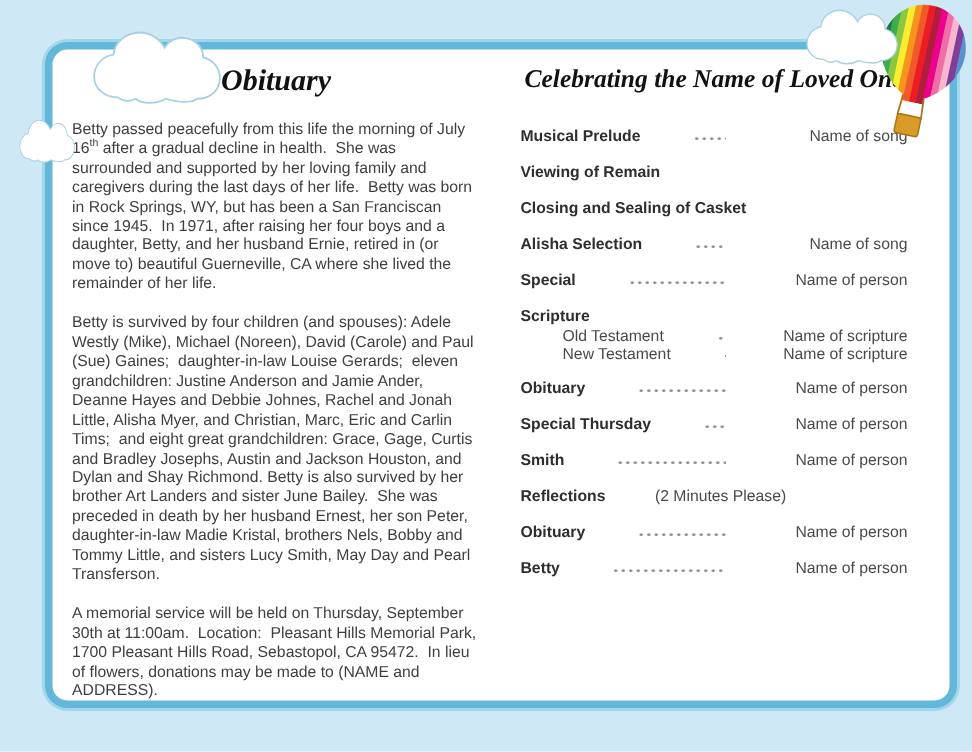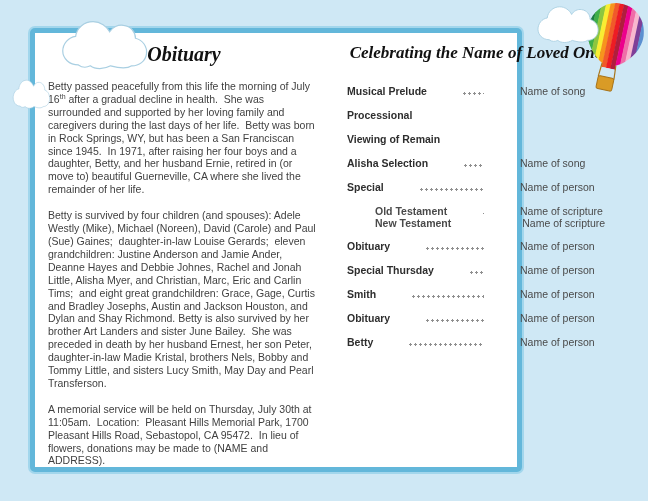--- a/index.html
+++ b/index.html
@@ -6,25 +6,25 @@
   body {
     width:648px; height:501px;
     background:#cfe8f5;
     font-family:"Liberation Sans", sans-serif;
     position:relative; overflow:hidden;
   }
   .canvas { position:absolute; left:0; top:0; width:648px; height:501px; }
 
   .card {
     position:absolute; left:30px; top:28px;
-    width:492px; height:444px;
+    width:608px; height:444px;
     box-sizing:border-box;
     background:#ffffff;
     border:5px solid #63b7da;
-    border-radius:5px;
+    border-radius:15px;
     box-shadow:0 0 0 2px #a2d6ec;
   }
 
   
   .col-left { position:absolute; left:13px; top:10px; width:272px; }
   .col-left h1 {
     margin:0 0 14px 0; text-align:center;
     font-family:"Liberation Serif", serif;
     font-style:italic; font-weight:bold;
     font-size:20px; color:#111;
@@ -48,76 +48,80 @@
   .prow {
     display:flex; align-items:baseline;
     height:11px; line-height:11px;
     margin-bottom:13px;
     font-size:10.5px; color:#4a4a4a;gap:29px;
   }
   .prow.tight { margin-bottom:2px; }
   .prow.sub { margin-bottom:1px; margin-left:28px; }
   .prow.sub.last-sub { margin-bottom:12px; }
   .plabel { font-weight:bold; color:#2e2e2e; white-space:nowrap; }
-  .prow.sub .plabel { font-weight:bold; color:#4a4a4a; }
+  .prow.sub .plabel { font-weight:normal; color:#4a4a4a; }
   .pnote { margin-left:4px; white-space:nowrap; }
   .pleader {
     flex:1 1 auto; height:3px;
     margin:0 7px 0 6px;
     background-image:radial-gradient(circle, #8f8f8f 1px, rgba(0,0,0,0) 1.15px);
     background-size:5px 3px;
     background-repeat:repeat-x;
     background-position:0 50%;
   }
-  .pvalue { flex:0 0 85px; width:85px; white-space:nowrap; }
+  .pvalue { flex:0 0 85px; width:85px; white-space:nowrap;text-align:right; }
 
   .decor-svg { position:absolute; left:0; top:0; pointer-events:none; }
 </style>
 </head>
 <body>
 
 <div class="canvas">
 
   <div class="card">
 
     <div class="col-left">
       <h1>Obituary</h1>
       <p><span>Betty passed peacefully from this life the morning of July 16</span><sup>th</sup><span> after a gradual decline in health.  She was surrounded and supported by her loving family and caregivers during the last days of her life.  Betty was born in Rock Springs, WY, but has been a San Franciscan since 1945.  In 1971, after raising her four boys and a daughter, Betty, and her husband Ernie, retired in (or move to) beautiful Guerneville, CA where she lived the remainder of her life.</span></p>
       <p>Betty is survived by four children (and spouses): Adele Westly (Mike), Michael (Noreen), David (Carole) and Paul (Sue) Gaines;  daughter-in-law Louise Gerards;  eleven grandchildren: Justine Anderson and Jamie Ander, Deanne Hayes and Debbie Johnes, Rachel and Jonah Little, Alisha Myer, and Christian, Marc, Eric and Carlin Tims;  and eight great grandchildren: Grace, Gage, Curtis and Bradley Josephs, Austin and Jackson Houston, and Dylan and Shay Richmond. Betty is also survived by her brother Art Landers and sister June Bailey.  She was preceded in death by her husband Ernest, her son Peter, daughter-in-law Madie Kristal, brothers Nels, Bobby and Tommy Little, and sisters Lucy Smith, May Day and Pearl Transferson.</p>
-      <p>A memorial service will be held on Thursday, July 30th at 11:05am.  Location:  Pleasant Hills Memorial Park, 1700 Pleasant Hills Road, Sebastopol, CA 95472.  In lieu of flowers, donations may be made to (NAME and ADDRESS).</p>
+      <p>A memorial service will be held on Thursday, September 30th at 11:00am.  Location:  Pleasant Hills Memorial Park, 1700 Pleasant Hills Road, Sebastopol, CA 95472.  In lieu of flowers, donations may be made to (NAME and ADDRESS).</p>
     </div>
 
     <div class="col-right">
       <h2>Celebrating the Name of Loved One</h2>
       <div class="program-list">
           <div class="prow">
     <span class="plabel">Musical Prelude</span>
 
     <span class="pleader"></span>
     <span class="pvalue">Name of song</span>
   </div>
           <div class="prow">
-    <span class="plabel">Processional</span>
-
-  </div>
-          <div class="prow">
     <span class="plabel">Viewing of Remain</span>
 
   </div>
           <div class="prow">
+    <span class="plabel">Closing and Sealing of Casket</span>
+
+  </div>
+          <div class="prow">
     <span class="plabel">Alisha Selection</span>
 
     <span class="pleader"></span>
     <span class="pvalue">Name of song</span>
   </div>
           <div class="prow">
     <span class="plabel">Special</span>
 
     <span class="pleader"></span>
     <span class="pvalue">Name of person</span>
+  </div>
+          <div class="prow tight">
+    <span class="plabel">Scripture</span>
+
   </div>
           <div class="prow sub">
     <span class="plabel">Old Testament</span>
 
     <span class="pleader"></span>
     <span class="pvalue">Name of scripture</span>
   </div>
           <div class="prow sub last-sub">
     <span class="plabel">New Testament</span>
 
@@ -134,20 +138,25 @@
     <span class="plabel">Special Thursday</span>
 
     <span class="pleader"></span>
     <span class="pvalue">Name of person</span>
   </div>
           <div class="prow">
     <span class="plabel">Smith</span>
 
     <span class="pleader"></span>
     <span class="pvalue">Name of person</span>
+  </div>
+          <div class="prow">
+    <span class="plabel">Reflections</span>
+    <span class="pnote">(2 Minutes Please)</span>
+
   </div>
           <div class="prow">
     <span class="plabel">Obituary</span>
 
     <span class="pleader"></span>
     <span class="pvalue">Name of person</span>
   </div>
           <div class="prow">
     <span class="plabel">Betty</span>
 

